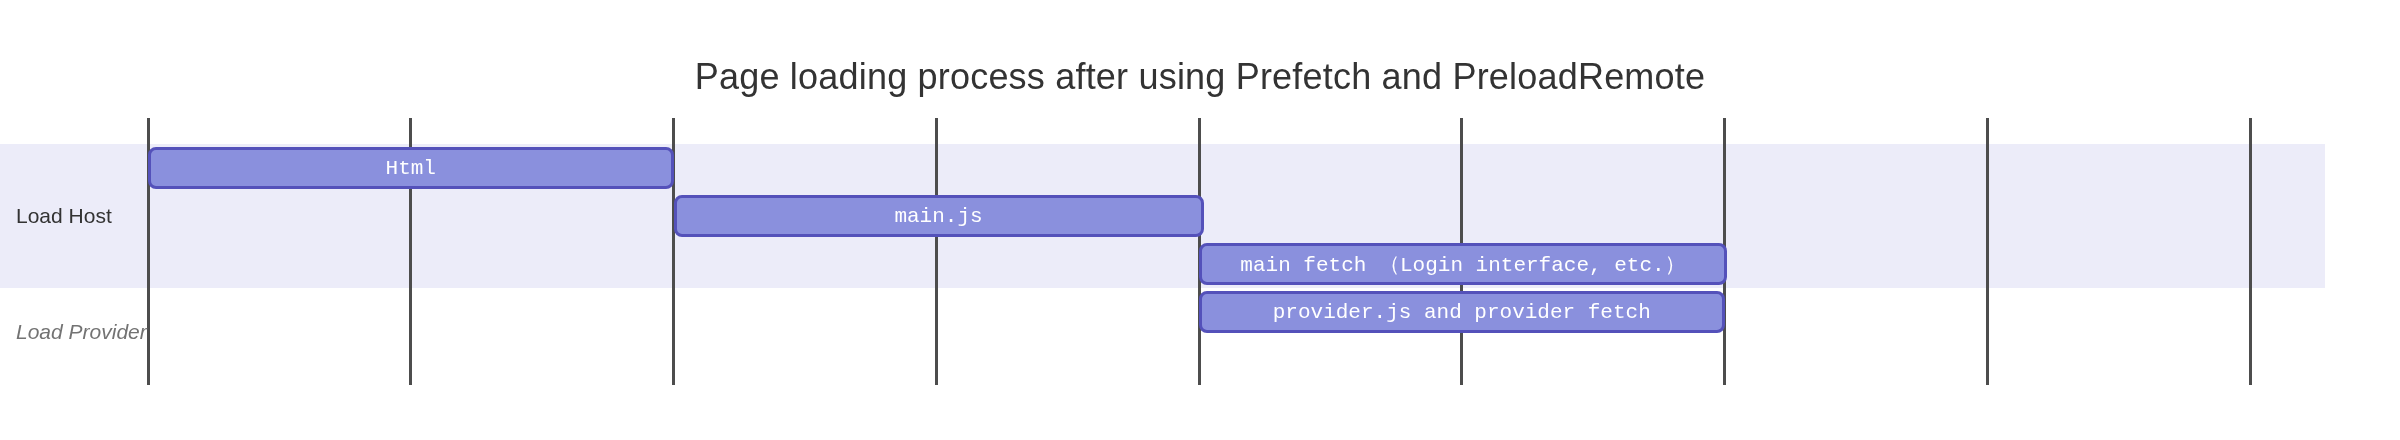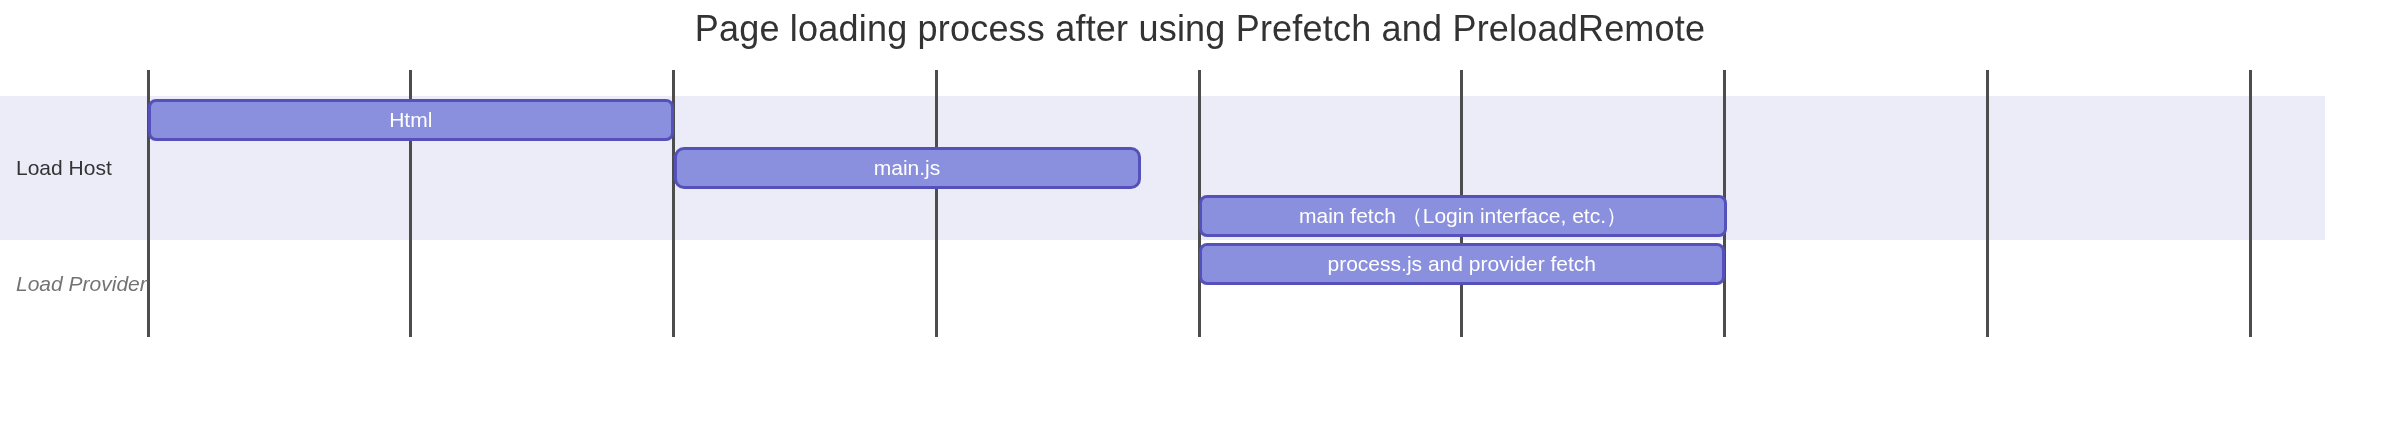--- a/index.html
+++ b/index.html
@@ -10,20 +10,21 @@
   body {
     width: 2400px;
     height: 440px;
     position: relative;
     overflow: hidden;
     font-family: "Liberation Sans", sans-serif;
   }
   .gantt-root {
     position: absolute;
     inset: 0;
+    margin-top: 48px;
   }
   .chart-title {
     position: absolute;
     top: 8px;
     left: 0;
     width: 2400px;
     text-align: center;
     font-size: 36px;
     font-weight: 400;
     letter-spacing: 0.2px;
@@ -60,43 +61,44 @@
     height: 42px;
     border-width: 3px;
     border-style: solid;
     border-radius: 8px;
     display: flex;
     align-items: center;
     justify-content: center;
     font-size: 21px;
     z-index: 3;
     white-space: nowrap;
+    font-family: Liberation Mono, monospace;
   }
 </style>
 </head>
 <body>
 
 <div class="gantt-root">
   <div class="chart-title" style="color: rgb(51, 51, 51);">Page loading process after using Prefetch and PreloadRemote</div>
   <div class="chart-area">
       <div class="section-band" style="top: 96px; height: 144px; background: rgb(236, 236, 249);"></div>
       <div class="section-label" style="top: 96px; height: 144px; color: rgb(51, 51, 51);">Load Host</div>
       <div class="task-bar" style="left: 148px; width: 525.5px; top: 99px; background: rgb(138, 144, 221); border-color: rgb(84, 81, 186); color: rgb(255, 255, 255);">
         <span>Html</span>
       </div>
-      <div class="task-bar" style="left: 673.5px; width: 467px; top: 147px; background: rgb(138, 144, 221); border-color: rgb(84, 81, 186); color: rgb(255, 255, 255); border-radius: 10px;">
+      <div class="task-bar" style="left: 673.5px; width: 530px; top: 147px; background: rgb(138, 144, 221); border-color: rgb(84, 81, 186); color: rgb(255, 255, 255);">
         <span>main.js</span>
       </div>
       <div class="task-bar" style="left: 1199px; width: 528px; top: 195px; background: rgb(138, 144, 221); border-color: rgb(84, 81, 186); color: rgb(255, 255, 255);">
         <span>main fetch （Login interface, etc.）</span>
       </div>
       <div class="section-band" style="top: 240px; height: 96px; background: rgb(255, 255, 255);"></div>
       <div class="section-label" style="top: 236px; height: 96px; color: #737373; font-style: italic;">Load Provider</div>
       <div class="task-bar" style="left: 1199px; width: 525.5px; top: 243px; background: rgb(138, 144, 221); border-color: rgb(84, 81, 186); color: rgb(255, 255, 255);">
-        <span>process.js and provider fetch</span>
+        <span>provider.js and provider fetch</span>
       </div>
       <div class="grid-line" style="left: 146.5px; background: rgb(77, 77, 77);"></div>
       <div class="grid-line" style="left: 409.25px; background: rgb(77, 77, 77);"></div>
       <div class="grid-line" style="left: 672px; background: rgb(77, 77, 77);"></div>
       <div class="grid-line" style="left: 934.75px; background: rgb(77, 77, 77);"></div>
       <div class="grid-line" style="left: 1197.5px; background: rgb(77, 77, 77);"></div>
       <div class="grid-line" style="left: 1460.25px; background: rgb(77, 77, 77);"></div>
       <div class="grid-line" style="left: 1723px; background: rgb(77, 77, 77);"></div>
       <div class="grid-line" style="left: 1985.75px; background: rgb(77, 77, 77);"></div>
       <div class="grid-line" style="left: 2248.5px; background: rgb(77, 77, 77);"></div>

